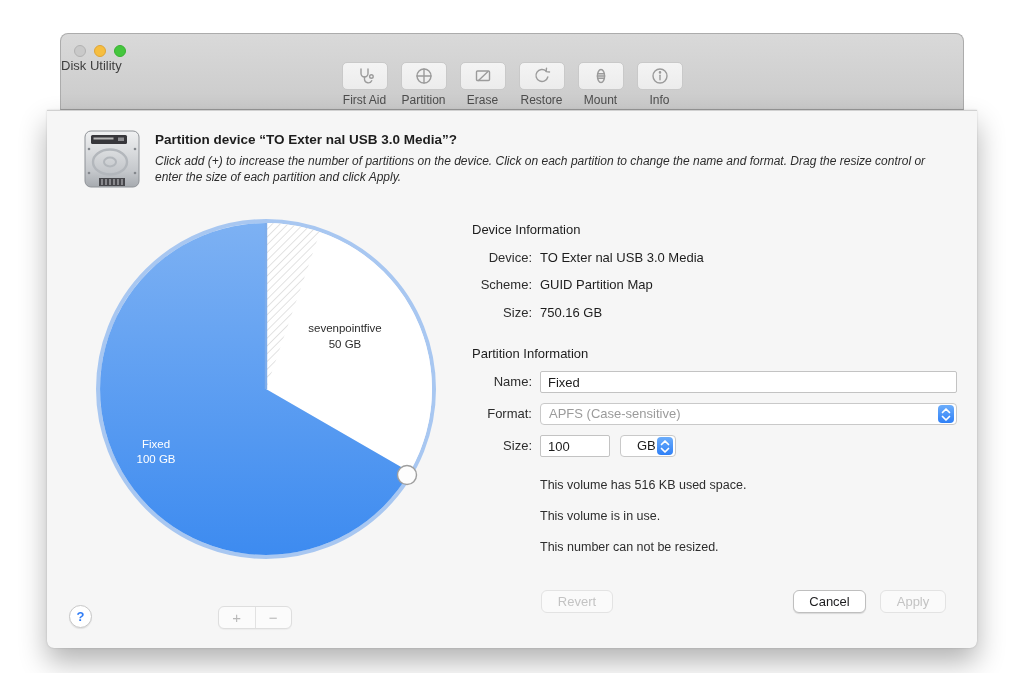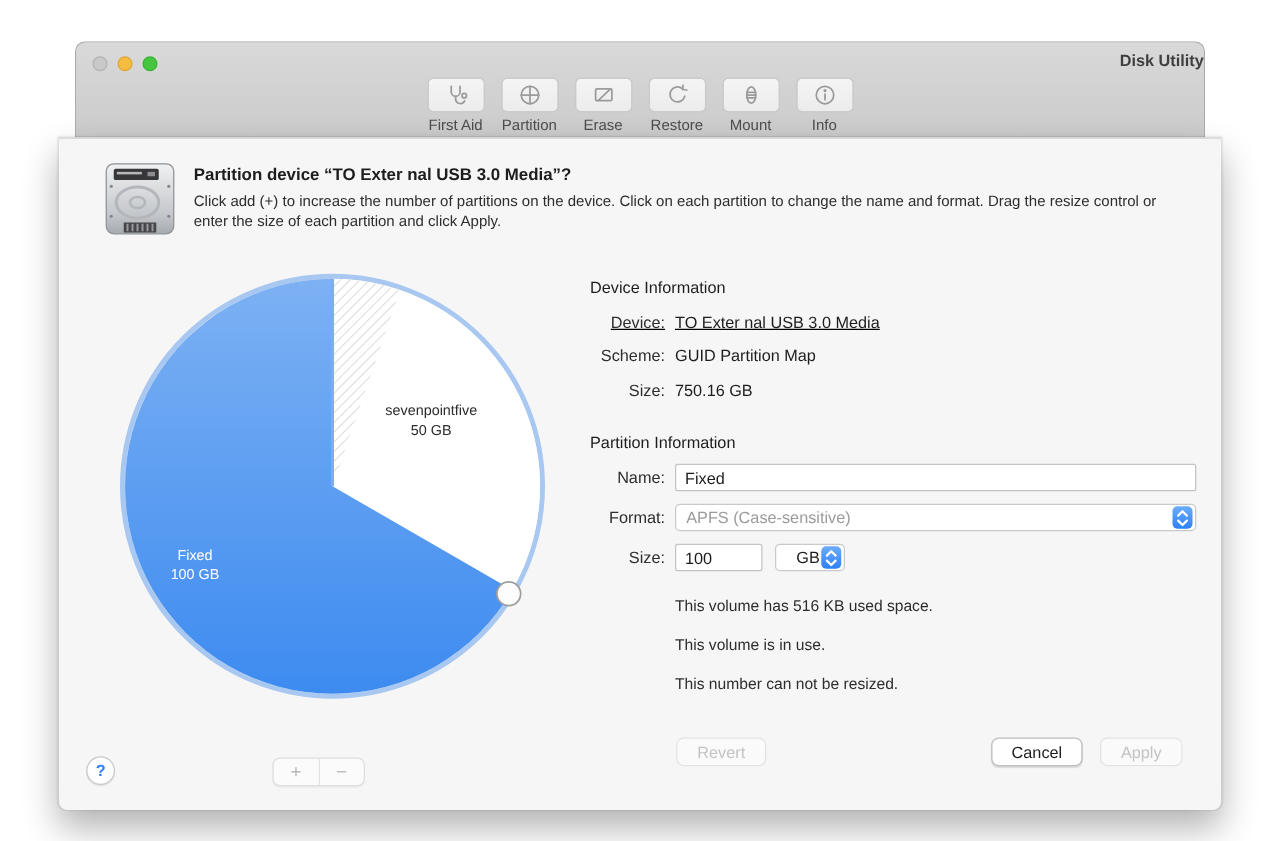--- a/index.html
+++ b/index.html
@@ -9,35 +9,35 @@
 
   
   .titlebar { position:absolute; left:60px; top:33px; width:904px; height:77px;
     background:linear-gradient(#d9d9d9,#cbcbcb); border:1px solid #acacac;
     border-bottom:1px solid #9f9f9f; border-radius:8px 8px 0 0; }
   .traffic-lights { position:absolute; left:13px; top:11px; display:flex; gap:8px; }
   .light { width:12px; height:12px; border-radius:50%; }
   .light-close { background:#c9c9c9; border:1px solid #b2b2b2; }
   .light-min { background:#f6be40; border:1px solid #dfa535; }
   .light-zoom { background:#45c63e; border:1px solid #38b231; }
-  .window-title { text-align:right; padding-top:7px; font-size:13px; font-weight:bold; color:#3f3f3f; }
+  .window-title { text-align:left; padding-top:24px; font-size:13px; font-weight:normal; color:#3f3f3f; }
   .toolbar { position:absolute; left:0; top:28px; width:100%; display:flex; justify-content:center; gap:13px; }
   .tb-item { display:flex; flex-direction:column; align-items:center; cursor:default; }
   .tb-btn { width:46px; height:28px; border-radius:5px; background:linear-gradient(#f4f4f4,#ececec);
     border:1px solid #c9c9c9; display:flex; align-items:center; justify-content:center; }
   .tb-btn svg { stroke:#9b9b9b; fill:none; stroke-width:1.4; stroke-linecap:round; stroke-linejoin:round; }
   .tb-label { margin-top:3px; font-size:12px; color:#4d4d4d; }
 
   
   .sheet { position:absolute; left:47px; top:110px; width:930px; height:538px;
     background:#f6f6f6; border-radius:0 0 7px 7px;
     box-shadow:0 1px 0 rgba(0,0,0,.15) inset, 0 14px 28px rgba(0,0,0,.30), 0 0 2px rgba(0,0,0,.18); }
   .disk-icon { position:absolute; left:33px; top:18px; }
   .sheet-title { position:absolute; left:108px; top:22px; font-size:13.5px; font-weight:bold; color:#1d1d1d; }
-  .sheet-desc { position:absolute; left:108px; top:43px; width:796px; font-size:12px; color:#2d2d2d; line-height:16px; }
+  .sheet-desc { position:absolute; left:108px; top:43px; width:796px; font-size:12px; color:#2d2d2d; line-height:16px;font-style:italic; }
 
   .pie-wrap { position:absolute; left:46px; top:106px; width:346px; height:346px; }
   .pie-label-dark { font-size:11.5px; fill:#2c2c2c; }
   .pie-label-light { font-size:11.5px; fill:#ffffff; }
 
   .section-heading { position:absolute; font-size:13px; font-weight:normal; color:#1d1d1d; }
   .info-row { position:absolute; left:417px; display:flex; font-size:13px; }
   .info-row .lbl { width:68px; text-align:right; color:#2d2d2d; }
   .info-row .val { margin-left:8px; color:#1d1d1d; }
 
@@ -196,21 +196,21 @@
       <path d="M173,173 L316.8,256 A166,166 0 1 1 173,7 Z" fill="url(#blueGrad)"></path>
       <line x1="173" y1="173" x2="173" y2="7" stroke="#7fadea" stroke-width="2.4"></line>
       <text class="pie-label-dark" x="252" y="116" text-anchor="middle">sevenpointfive</text>
       <text class="pie-label-dark" x="252" y="132" text-anchor="middle">50 GB</text>
       <text class="pie-label-light" x="63" y="232" text-anchor="middle">Fixed</text>
       <text class="pie-label-light" x="63" y="247" text-anchor="middle">100 GB</text>
       <circle cx="314" cy="259" r="9.5" fill="#fdfdfd" stroke="#9e9e9e" stroke-width="1.4"></circle>
     </svg>
 
     <div class="section-heading" style="left:425px; top:112px;">Device Information</div>
-    <div class="info-row" style="top:140px;text-decoration:underline;">
+    <div class="info-row" style="top:140px;">
       <span class="lbl">Device:</span>
       <span class="val">TO Exter nal USB 3.0 Media</span>
     </div>
     <div class="info-row" style="top:167px;">
       <span class="lbl">Scheme:</span>
       <span class="val">GUID Partition Map</span>
     </div>
     <div class="info-row" style="top:195px;">
       <span class="lbl">Size:</span>
       <span class="val">750.16 GB</span>

